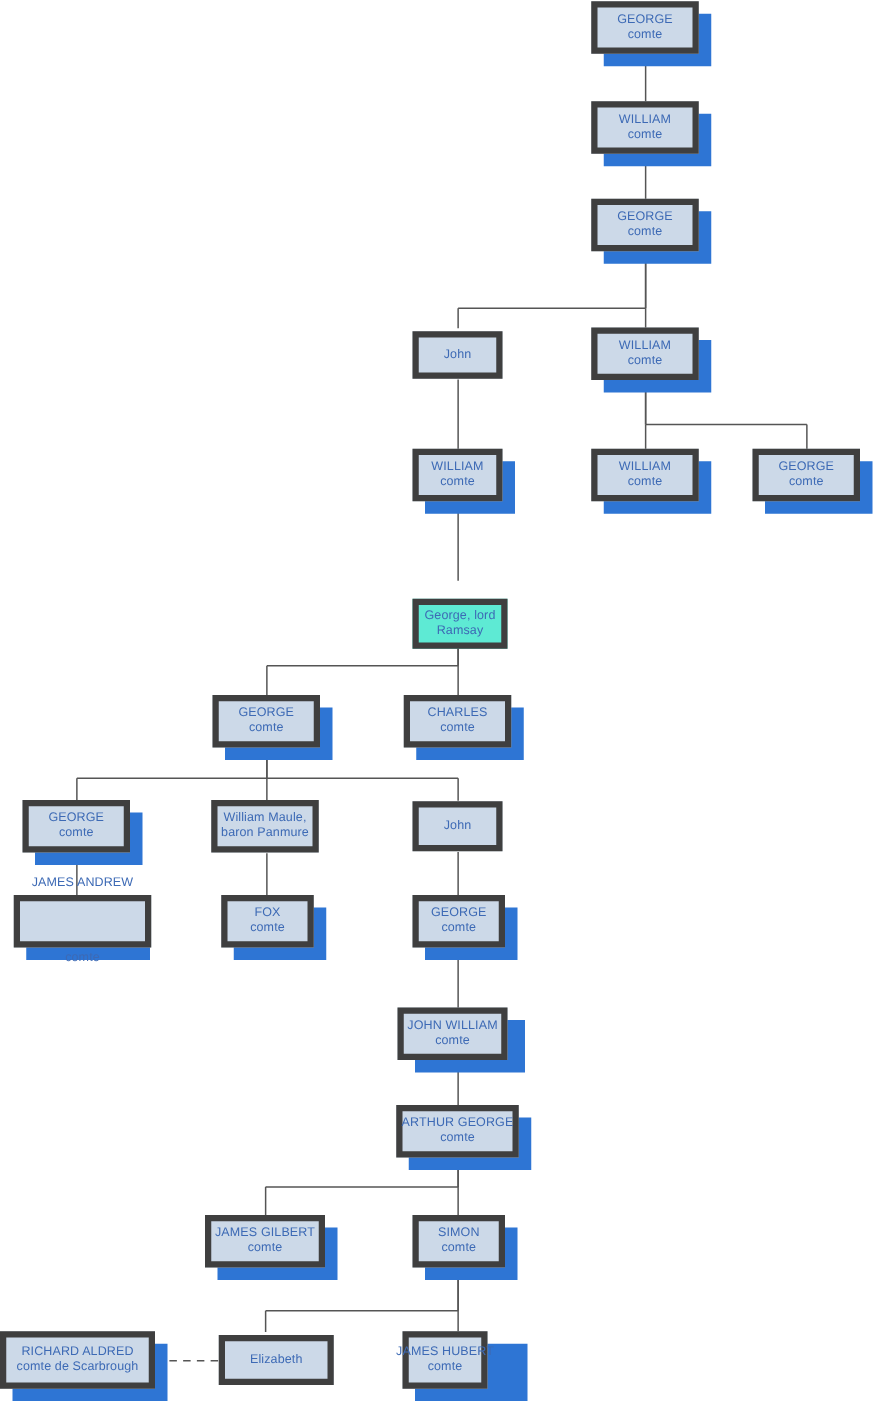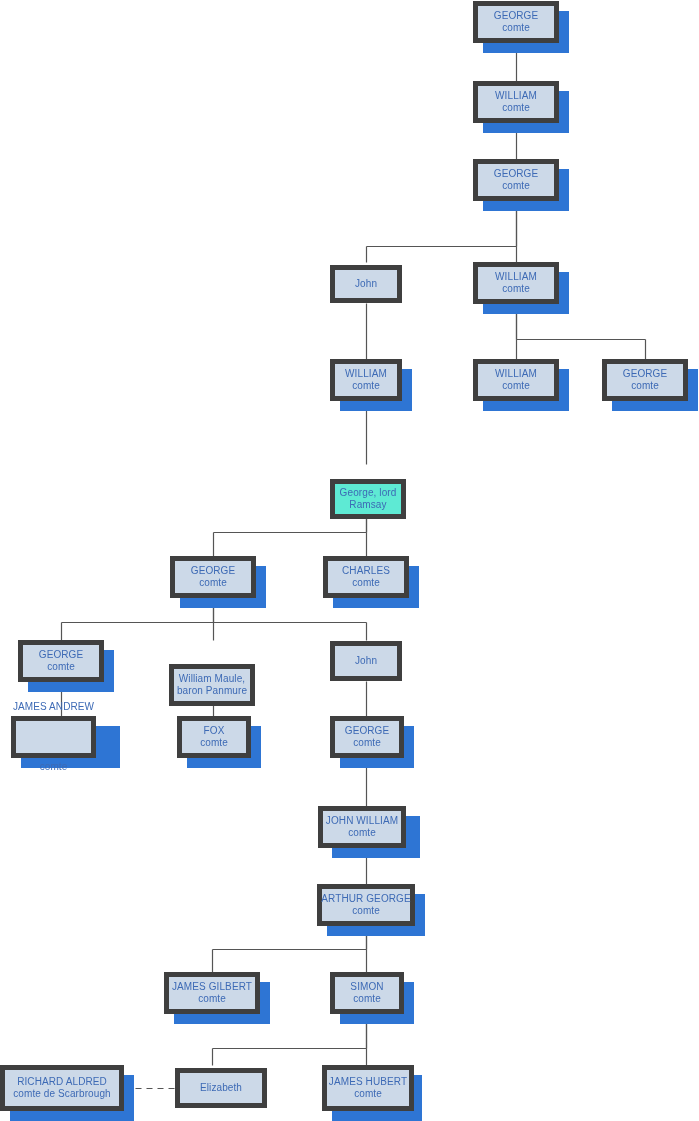--- a/index.html
+++ b/index.html
@@ -155,29 +155,29 @@
     <div class="shadow" style="left: 333px; top: 566px; width: 86px; height: 42px; background: rgb(46, 117, 212);"></div>
     <div class="node" style="left: 323px; top: 556px; width: 86px; height: 42px; background: rgb(204, 217, 232); border-color: rgb(63, 63, 63); color: rgb(61, 106, 181);">
       <span class="name">CHARLES</span>
       <span class="title">comte</span>
     </div>
     <div class="shadow" style="left: 28px; top: 650px; width: 86px; height: 42px; background: rgb(46, 117, 212);"></div>
     <div class="node" style="left: 18px; top: 640px; width: 86px; height: 42px; background: rgb(204, 217, 232); border-color: rgb(63, 63, 63); color: rgb(61, 106, 181);">
       <span class="name">GEORGE</span>
       <span class="title">comte</span>
     </div>
-    <div class="node wrap" style="left: 169px; top: 640px; width: 86px; height: 42px; background: rgb(204, 217, 232); border-color: rgb(63, 63, 63); color: rgb(61, 106, 181); margin-top: 24px;">
+    <div class="node wrap" style="left: 169px; top: 640px; width: 86px; height: 42px; background: rgb(204, 217, 232); border-color: rgb(63, 63, 63); color: rgb(61, 106, 181);">
       <span class="name">William Maule,</span>
       <span class="title">baron Panmure</span>
     </div>
     <div class="node" style="left: 330px; top: 641px; width: 72px; height: 40px; background: rgb(204, 217, 232); border-color: rgb(63, 63, 63); color: rgb(61, 106, 181);">
       <span class="name">John</span>
     </div>
     <div class="shadow" style="left: 21px; top: 726px; width: 99px; height: 42px; background: rgb(46, 117, 212);"></div>
-    <div class="node" style="left: 11px; top: 716px; width: 85px; height: 42px; background: rgb(204, 217, 232); border-color: rgb(63, 63, 63); color: rgb(61, 106, 181); gap: 48px;">
+    <div class="node" style="left: 11px; top: 716px; width: 110px; height: 42px; background: rgb(204, 217, 232); border-color: rgb(63, 63, 63); color: rgb(61, 106, 181); gap: 48px;">
       <span class="name">JAMES ANDREW</span>
       <span class="title">comte</span>
     </div>
     <div class="shadow" style="left: 187px; top: 726px; width: 74px; height: 42px; background: rgb(46, 117, 212);"></div>
     <div class="node" style="left: 177px; top: 716px; width: 74px; height: 42px; background: rgb(204, 217, 232); border-color: rgb(63, 63, 63); color: rgb(61, 106, 181);">
       <span class="name">FOX</span>
       <span class="title">comte</span>
     </div>
     <div class="shadow" style="left: 340px; top: 726px; width: 74px; height: 42px; background: rgb(46, 117, 212);"></div>
     <div class="node" style="left: 330px; top: 716px; width: 74px; height: 42px; background: rgb(204, 217, 232); border-color: rgb(63, 63, 63); color: rgb(61, 106, 181);">
@@ -206,17 +206,17 @@
     </div>
     <div class="shadow" style="left: 10px; top: 1075px; width: 124px; height: 46px; background: rgb(46, 117, 212);"></div>
     <div class="node wrap" style="left: 0px; top: 1065px; width: 124px; height: 46px; background: rgb(204, 217, 232); border-color: rgb(63, 63, 63); color: rgb(61, 106, 181);">
       <span class="name">RICHARD ALDRED</span>
       <span class="title">comte de Scarbrough</span>
     </div>
     <div class="node" style="left: 175px; top: 1068px; width: 92px; height: 40px; background: rgb(204, 217, 232); border-color: rgb(63, 63, 63); color: rgb(61, 106, 181);">
       <span class="name">Elizabeth</span>
     </div>
     <div class="shadow" style="left: 332px; top: 1075px; width: 90px; height: 46px; background: rgb(46, 117, 212);"></div>
-    <div class="node" style="left: 322px; top: 1065px; width: 92px; height: 46px; background: rgb(204, 217, 232); border-color: rgb(63, 63, 63); color: rgb(61, 106, 181);">
+    <div class="node" style="left: 322px; top: 1065px; width: 68px; height: 46px; background: rgb(204, 217, 232); border-color: rgb(63, 63, 63); color: rgb(61, 106, 181);">
       <span class="name">JAMES HUBERT</span>
       <span class="title">comte</span>
     </div>
   </div>
 
 </body></html>

